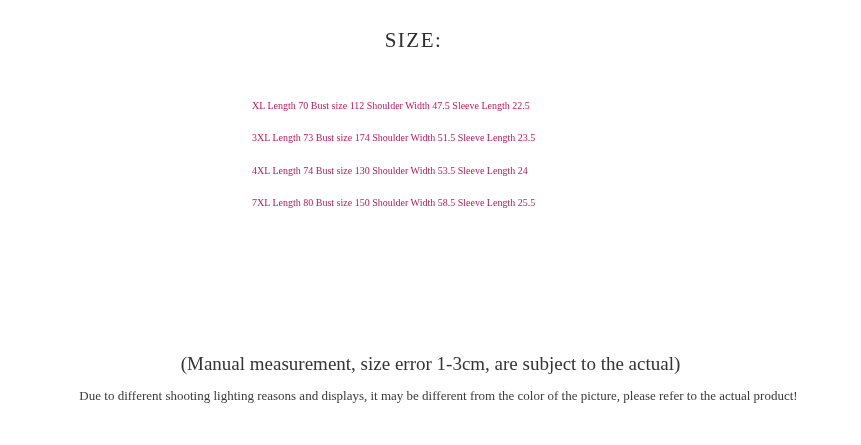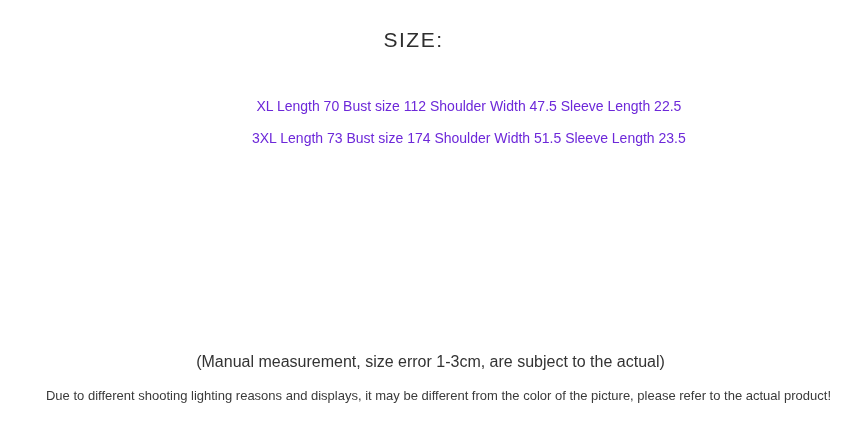--- a/index.html
+++ b/index.html
@@ -6,52 +6,52 @@
     margin: 0;
     padding: 0;
     background: #ffffff;
   }
   .page {
     position: relative;
     width: 861px;
     height: 445px;
     background: #ffffff;
     overflow: hidden;
-    font-family: Liberation Sans, sans-serif;
+    font-family: Liberation Serif, serif;
     color: #333333;
   }
   .title {
     position: absolute;
     top: 28px;
     left: 0;
     width: 100%;
     text-align: center;
     transform: translateX(-17px);
     font-size: 21px;
     letter-spacing: 1.5px;
     color: #2e2e2e;
     font-weight: 400;
   }
   .size-list {
     position: absolute;
     top: 90px;
     left: 252px;
-    font-size: 14px;
+    font-size: 10px;
     line-height: 32.3px;
-    color: #6d28d9;
-    text-align: center;
+    color: #be185d;
+    text-align: left;
     white-space: nowrap;
   }
   .note {
     position: absolute;
     top: 353px;
     left: 0;
     width: 100%;
     text-align: center;
-    font-size: 16px;
+    font-size: 19px;
     color: #333333;
   }
   .disclaimer {
     position: absolute;
     top: 388px;
     left: 0;
     width: 100%;
     text-align: center;
     transform: translateX(8px);
     font-size: 13px;
@@ -61,19 +61,21 @@
 </head>
 <body>
 
 <div class="page">
 
   <div class="title">SIZE:</div>
 
   <div class="size-list">
     <div class="size-row">XL Length 70 Bust size 112 Shoulder Width 47.5 Sleeve Length 22.5</div>
     <div class="size-row">3XL Length 73 Bust size 174 Shoulder Width 51.5 Sleeve Length 23.5</div>
+    <div class="size-row">4XL Length 74 Bust size 130 Shoulder Width 53.5 Sleeve Length 24</div>
+    <div class="size-row">7XL Length 80 Bust size 150 Shoulder Width 58.5 Sleeve Length 25.5</div>
   </div>
 
   <div class="note">(Manual measurement, size error 1-3cm, are subject to the actual)</div>
 
   <div class="disclaimer">Due to different shooting lighting reasons and displays, it may be different from the color of the picture, please refer to the actual product!</div>
 
 </div>
 
 </body></html>

